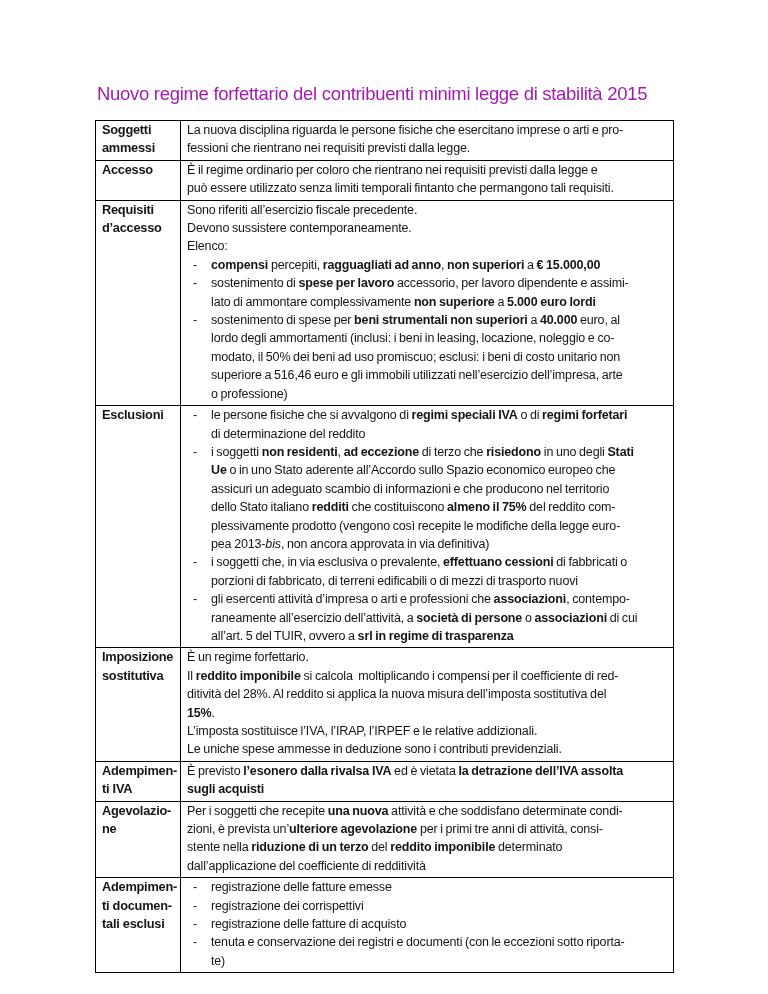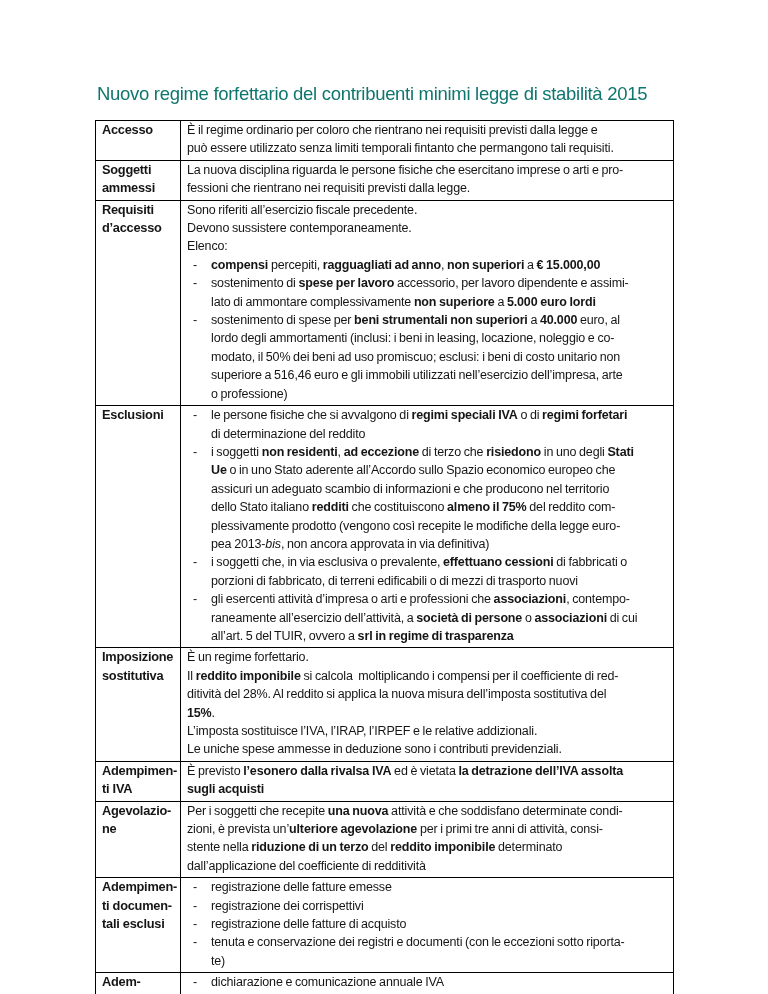--- a/index.html
+++ b/index.html
@@ -12,21 +12,21 @@
   }
   .page {
     position: absolute; inset: 0;
     padding: 83px 95px 0 95px;
     box-sizing: border-box;
   }
   .title {
     font-size: 18.5px;
     font-weight: 400;
     letter-spacing: -0.3px;
-    color: #0f766e;
+    color: #a21caf;
     margin: 0 0 15px 2px;
     white-space: nowrap;
   }
   table.doc-table {
     border-collapse: collapse;
     width: 578px;
     table-layout: fixed;
   }
   .doc-table th, .doc-table td {
     border: 1px solid #000000;
@@ -60,32 +60,32 @@
 
 <div class="page">
   <h1 class="title">Nuovo regime forfettario del contribuenti minimi legge di stabilità 2015</h1>
   <table class="doc-table">
     <colgroup>
       <col style="width:85px">
       <col style="width:493px">
     </colgroup>
     <tbody>
         <tr>
-          <th>Accesso</th>
-          <td>
-            <div class="para"><span>È il regime ordinario per coloro che rientrano nei requisiti previsti dalla legge e
-può essere utilizzato senza limiti temporali fintanto che permangono tali requisiti.</span></div>
-          </td>
-        </tr>
-        <tr>
           <th>Soggetti
 ammessi</th>
           <td>
             <div class="para"><span>La nuova disciplina riguarda le persone fisiche che esercitano imprese o arti e pro-
 fessioni che rientrano nei requisiti previsti dalla legge.</span></div>
+          </td>
+        </tr>
+        <tr>
+          <th>Accesso</th>
+          <td>
+            <div class="para"><span>È il regime ordinario per coloro che rientrano nei requisiti previsti dalla legge e
+può essere utilizzato senza limiti temporali fintanto che permangono tali requisiti.</span></div>
           </td>
         </tr>
         <tr>
           <th>Requisiti
 d’accesso</th>
           <td>
             <div class="para"><span>Sono riferiti all’esercizio fiscale precedente.</span></div>
             <div class="para"><span>Devono sussistere contemporaneamente.</span></div>
             <div class="para"><span>Elenco:</span></div>
             <div class="bullet">
@@ -184,24 +184,15 @@
               <span class="marker">-</span>
               <span class="li-body"><span>registrazione delle fatture di acquisto</span></span>
             </div>
             <div class="bullet">
               <span class="marker">-</span>
               <span class="li-body"><span>tenuta e conservazione dei registri e documenti (con le eccezioni sotto riporta-
 te)</span></span>
             </div>
           </td>
         </tr>
-        <tr>
-          <th>Adem-</th>
-          <td>
-            <div class="bullet">
-              <span class="marker">-</span>
-              <span class="li-body"><span>dichiarazione e comunicazione annuale IVA</span></span>
-            </div>
-          </td>
-        </tr>
       </tbody>
   </table>
 </div>
 
 </body></html>

